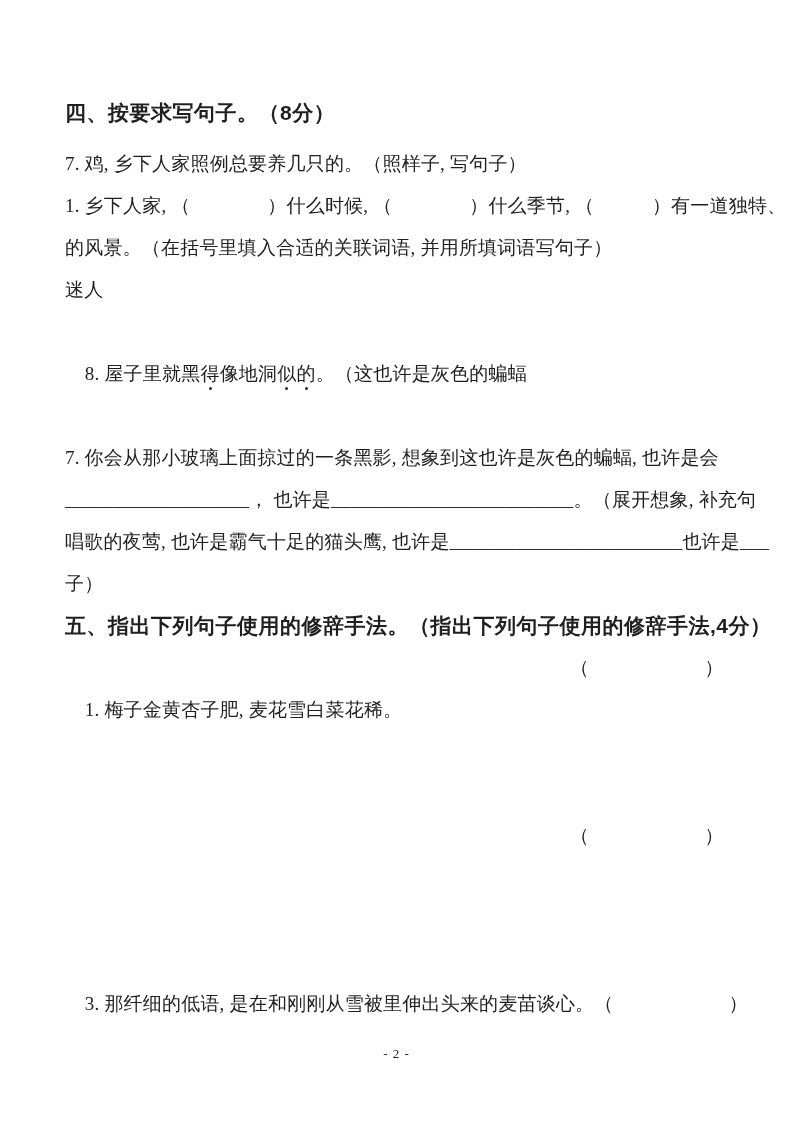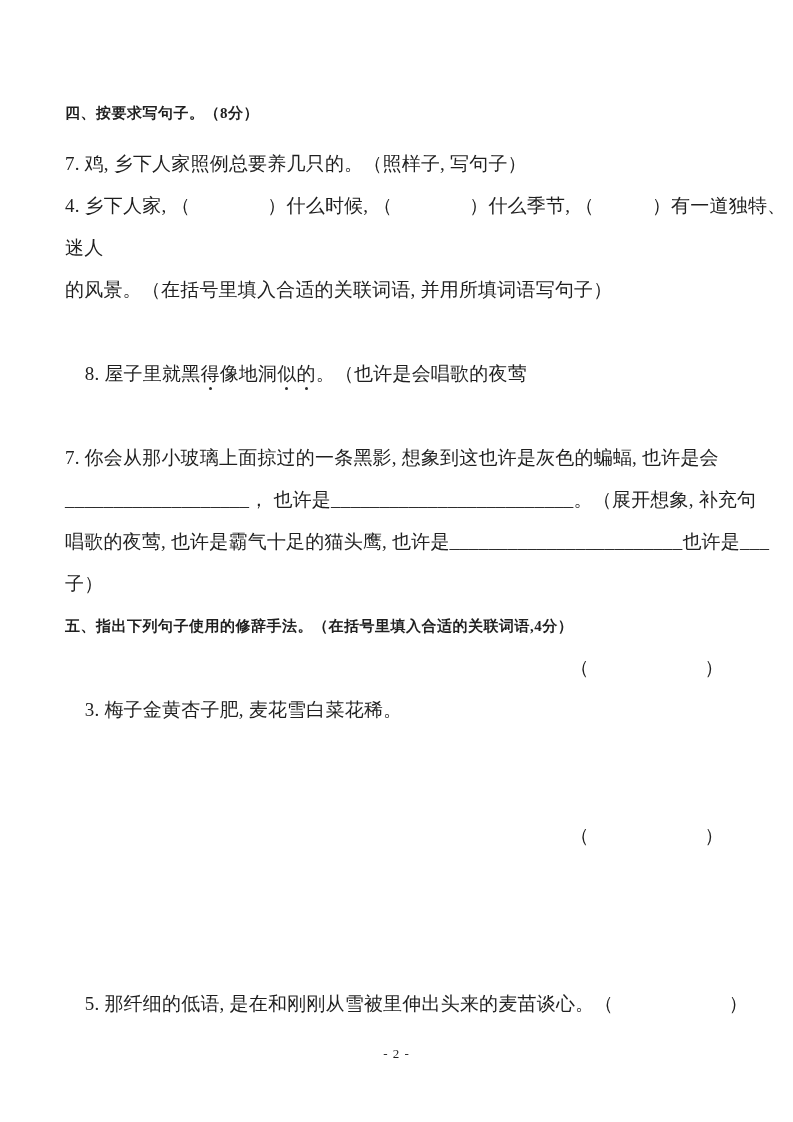--- a/index.html
+++ b/index.html
@@ -11,22 +11,22 @@
     padding:92px 58px 0 65px;
     overflow:hidden;
     font-family:"Liberation Serif","DejaVu Serif",serif;
     font-size:19px;
     color:#1f1f1f;
     letter-spacing:0.2px;
   }
   .line { position:relative; line-height:42px; white-space:pre; }
   .h {
     font-weight:bold;
-    font-size:15px;
-    font-family:Liberation Serif, serif;
+    font-size:21px;
+    font-family:Liberation Sans, sans-serif;
     letter-spacing:0.5px;
   }
   .mb8 { margin-bottom:9px; }
   .indent { padding-left:19px; }
   .paren-abs { position:absolute; left:505px; top:0; }
   .dotted { position:relative; display:inline-block; }
   .dotted::after {
     content:"";
     position:absolute;
     bottom:5px; left:50%;
@@ -47,44 +47,44 @@
 </head>
 <body>
 
 <div class="page">
 
   <div class="line h mb8">四、按要求写句子。（8分）</div>
 
   <div class="line">7. 鸡, 乡下人家照例总要养几只的。（照样子, 写句子）</div>
 
 
-  <div class="line">4. 乡下人家, （　　　　）什么时候, （　　　　）什么季节, （　　　）有一道独特、</div>
+  <div class="line">1. 乡下人家, （　　　　）什么时候, （　　　　）什么季节, （　　　）有一道独特、</div>
+  <div class="line">的风景。（在括号里填入合适的关联词语, 并用所填词语写句子）</div>
   <div class="line">迷人</div>
-  <div class="line">的风景。（在括号里填入合适的关联词语, 并用所填词语写句子）</div>
 
   <div class="line">
-    <span>8. 屋子里就黑</span><span class="dotted">得</span><span>像地洞</span><span class="dotted">似</span><span class="dotted">的</span><span>。（也许是会唱歌的夜莺</span>
+    <span>8. 屋子里就黑</span><span class="dotted">得</span><span>像地洞</span><span class="dotted">似</span><span class="dotted">的</span><span>。（这也许是灰色的蝙蝠</span>
   </div>
 
   <div class="line">7. 你会从那小玻璃上面掠过的一条黑影, 想象到这也许是灰色的蝙蝠, 也许是会</div>
   <div class="line">___________________， 也许是_________________________。（展开想象, 补充句</div>
   <div class="line">唱歌的夜莺, 也许是霸气十足的猫头鹰, 也许是________________________也许是___</div>
   <div class="line">子）</div>
 
-  <div class="line h">五、指出下列句子使用的修辞手法。（在括号里填入合适的关联词语,4分）</div>
+  <div class="line h">五、指出下列句子使用的修辞手法。（指出下列句子使用的修辞手法,4分）</div>
 
   <div class="line">
-    <span>3. 梅子金黄杏子肥, 麦花雪白菜花稀。</span>
+    <span>1. 梅子金黄杏子肥, 麦花雪白菜花稀。</span>
     <span class="paren-abs">（　　　　　　）</span>
   </div>
 
 
   <div class="line">
     <span class="paren-abs">（　　　　　　）</span>
   </div>
 
   <div class="line">
-    <span>5. 那纤细的低语, 是在和刚刚从雪被里伸出头来的麦苗谈心。</span><span>（　　　　　　）</span>
+    <span>3. 那纤细的低语, 是在和刚刚从雪被里伸出头来的麦苗谈心。</span><span>（　　　　　　）</span>
   </div>
 
   <div class="footer">- 2 -</div>
 
 </div>
 
 </body></html>

